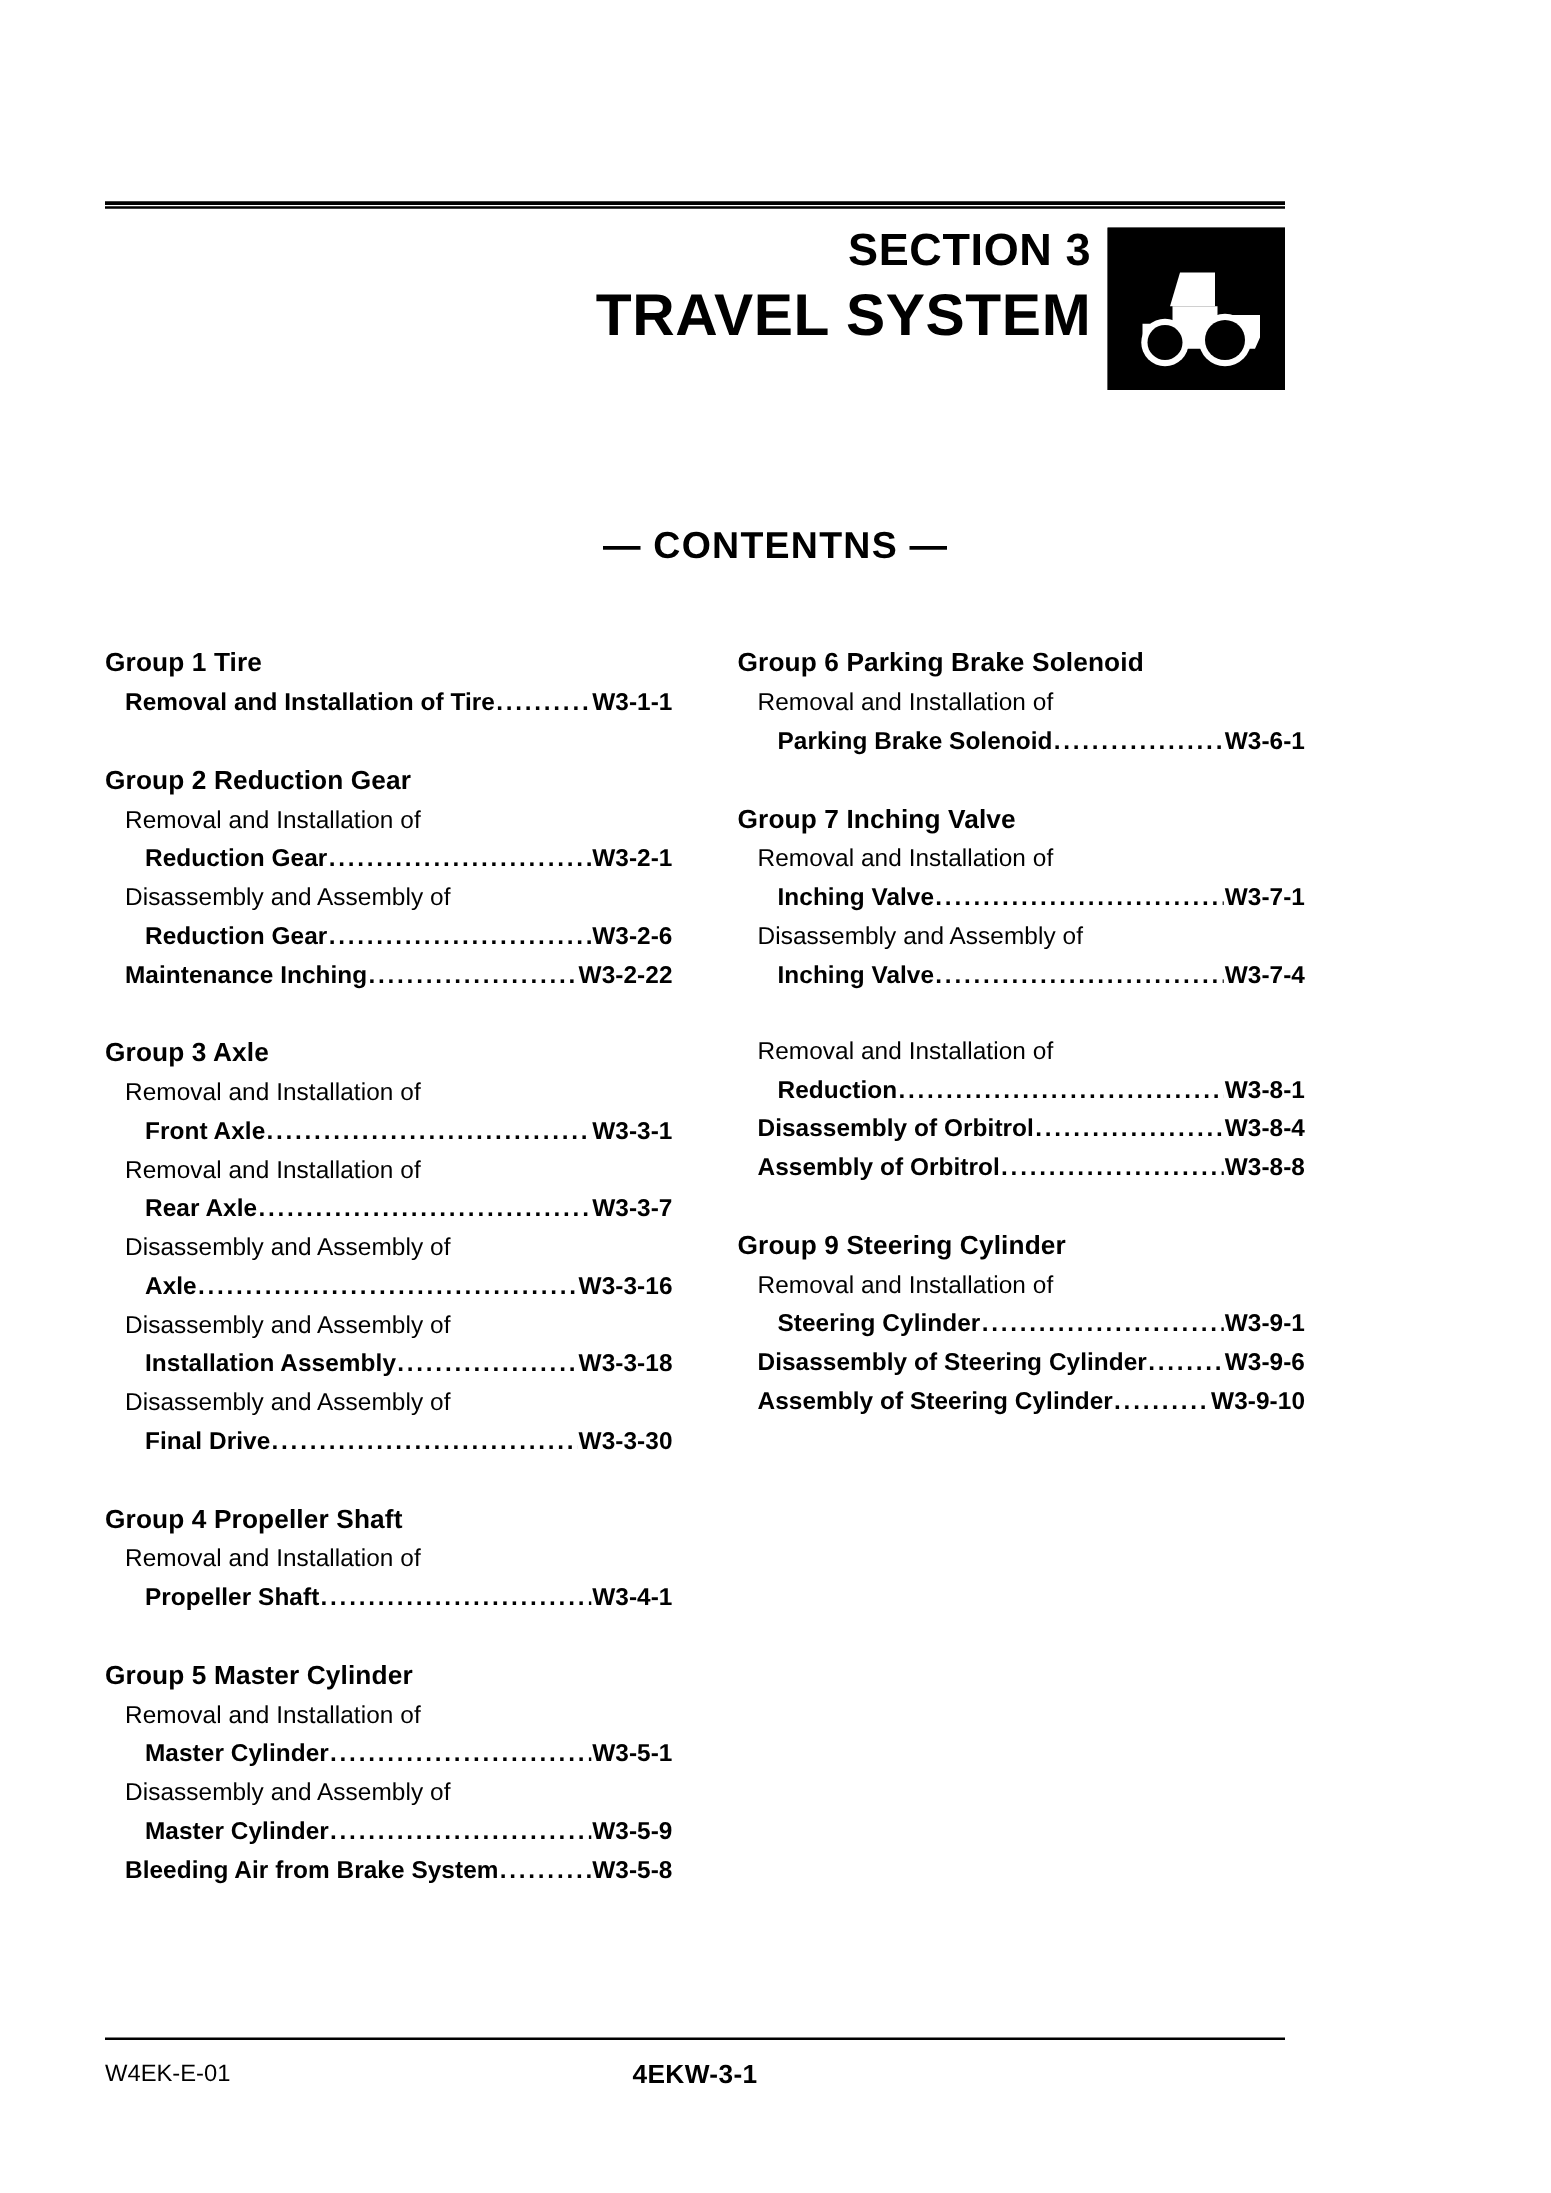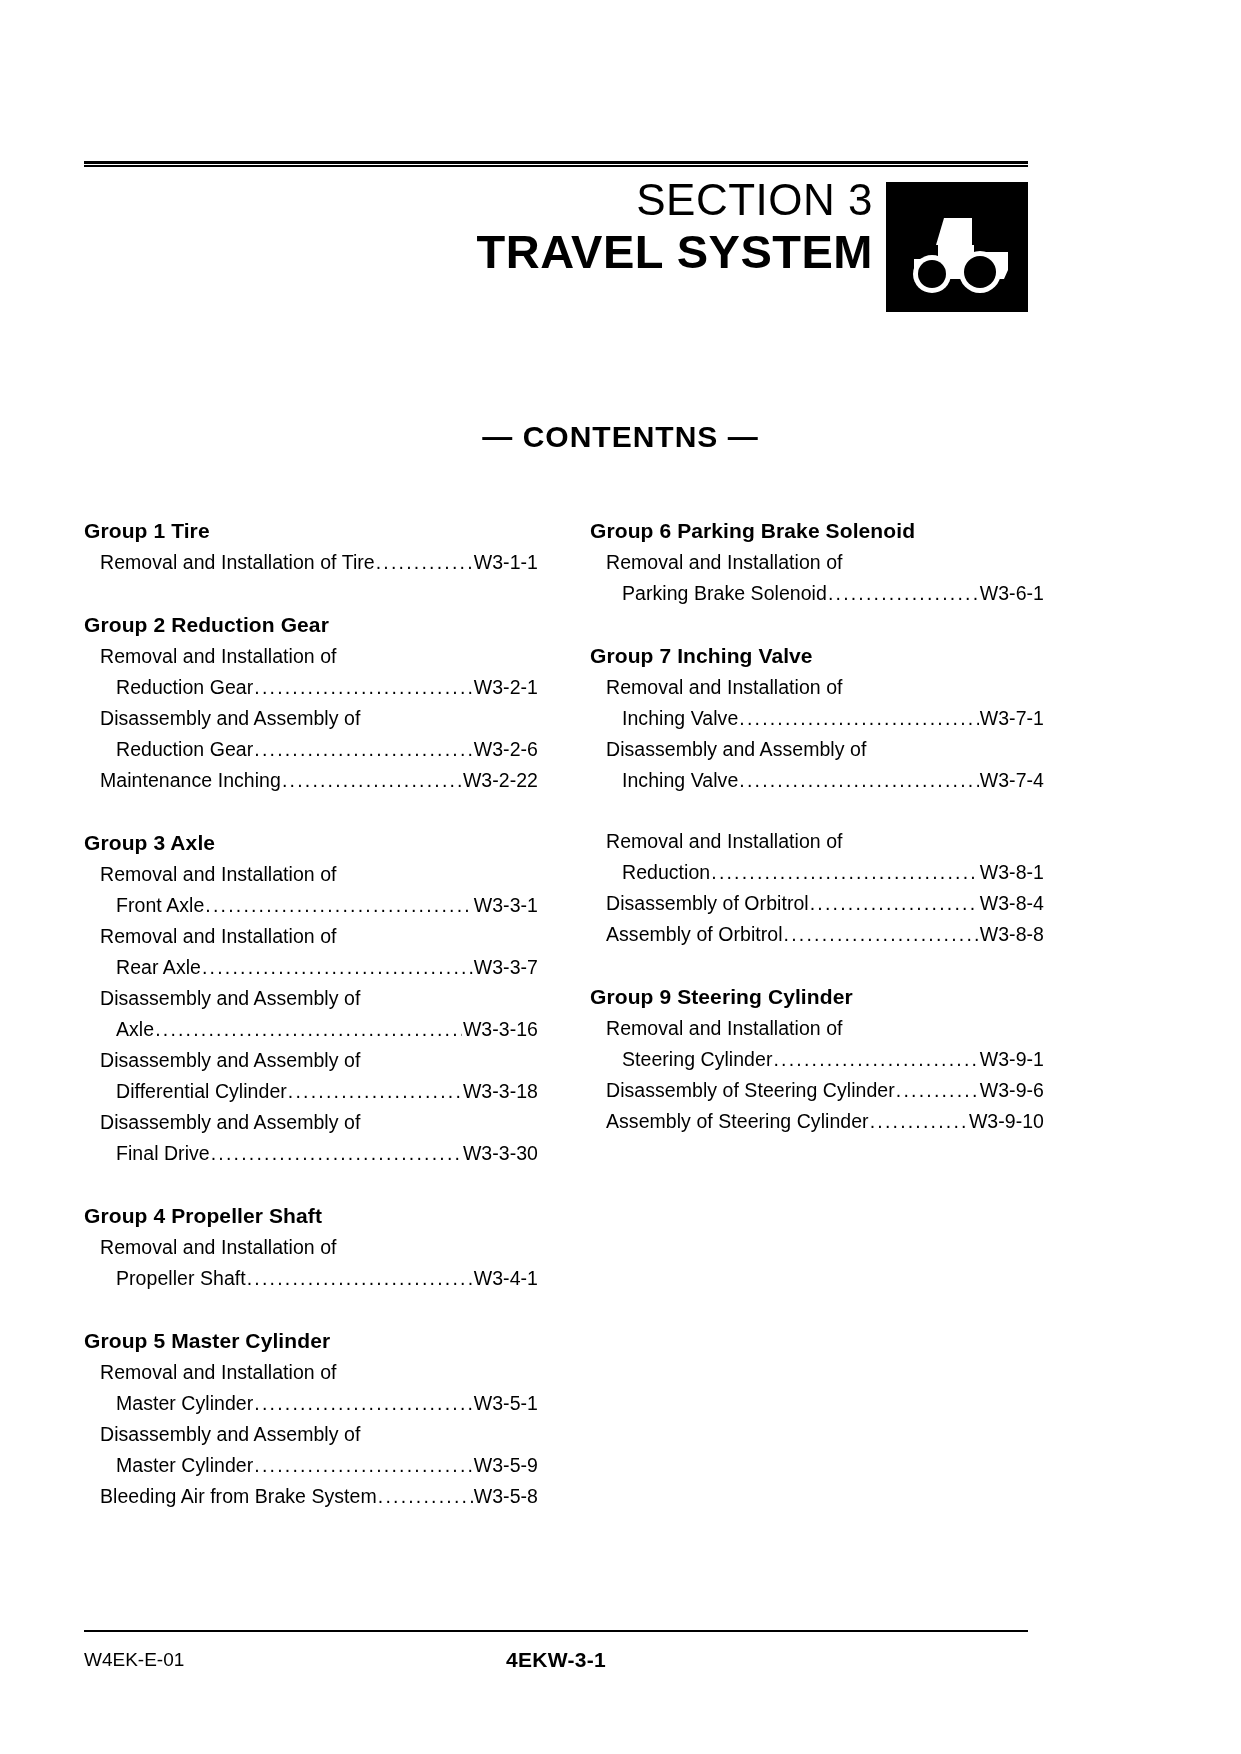--- a/index.html
+++ b/index.html
@@ -57,22 +57,22 @@
 
   .title-block {
     position: absolute;
     right: 155px;
     top: 0;
     text-align: right;
     width: 700px;
   }
 
   .section-label {
-    font-size: 44px;
-    font-weight: normal;
+    font-size: 36px;
+    font-weight: bold;
     letter-spacing: 0.5px;
     line-height: 44px;
     white-space: nowrap;
   }
 
   .section-title {
     font-size: 47px;
     font-weight: bold;
     letter-spacing: 0.5px;
     line-height: 56px;
@@ -146,20 +146,21 @@
   .entry.plain {
     padding-left: 16px;
   }
 
   
   .entry.leader {
     display: flex;
     align-items: flex-end;
     padding-left: 16px;
     white-space: nowrap;
+    font-weight: bold;
   }
   .entry.leader.indent2 {
     padding-left: 32px;
   }
 
   .entry .lbl {
     flex: 0 0 auto;
   }
 
   .entry .dots {
@@ -297,21 +298,21 @@
             <span class="pg">W3-3-7</span>
           </div>
           <div class="entry plain">Disassembly and Assembly of</div>
           <div class="entry leader indent2">
             <span class="lbl">Axle</span>
             <span class="dots"></span>
             <span class="pg">W3-3-16</span>
           </div>
           <div class="entry plain">Disassembly and Assembly of</div>
           <div class="entry leader indent2">
-            <span class="lbl">Differential Cylinder</span>
+            <span class="lbl">Installation Assembly</span>
             <span class="dots"></span>
             <span class="pg">W3-3-18</span>
           </div>
           <div class="entry plain">Disassembly and Assembly of</div>
           <div class="entry leader indent2">
             <span class="lbl">Final Drive</span>
             <span class="dots"></span>
             <span class="pg">W3-3-30</span>
           </div>
         </div>

